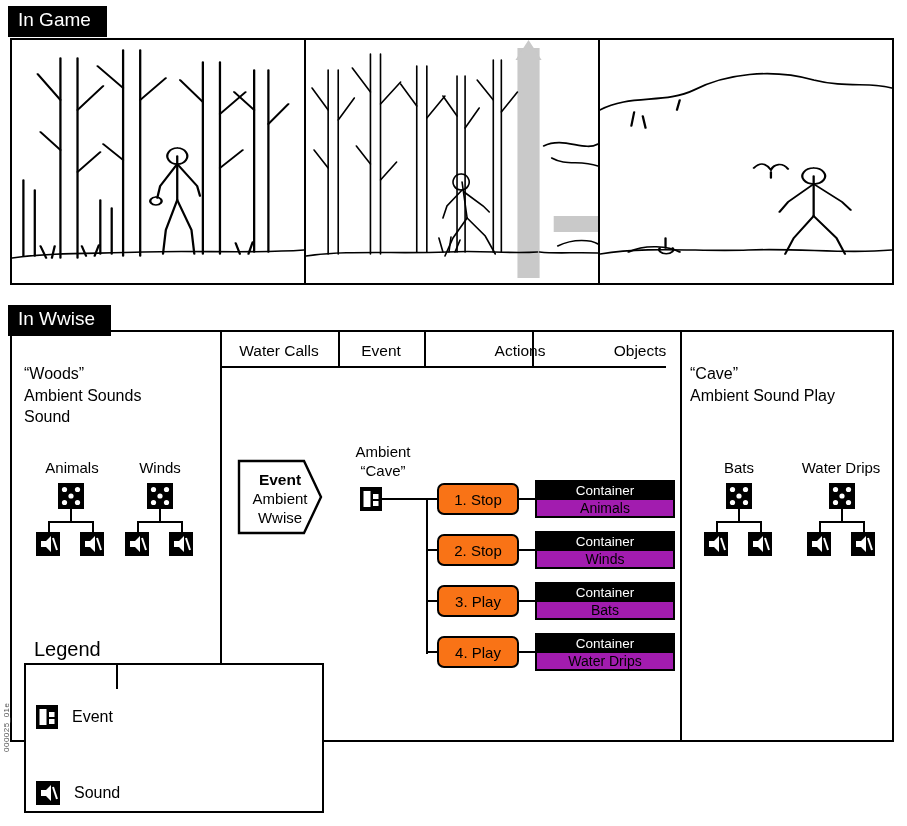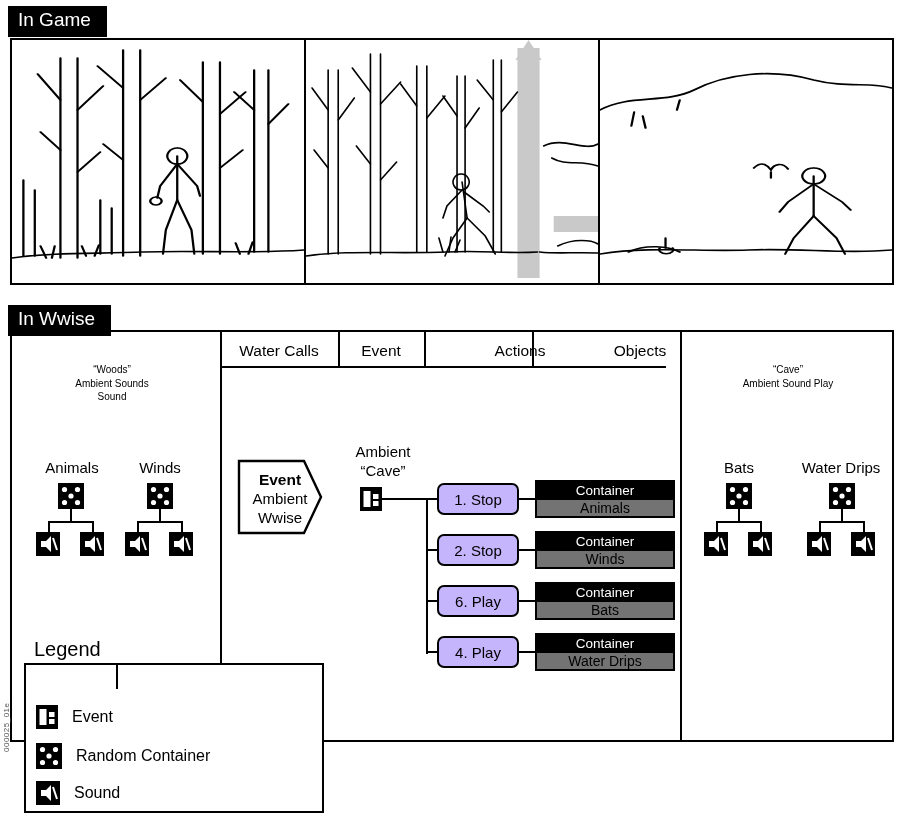--- a/index.html
+++ b/index.html
@@ -84,22 +84,22 @@
   }
   .head-tick {
     position: absolute;
     border-left: 2px solid #000;
     width: 0;
   }
 
   
   .side-title {
     position: absolute;
-    text-align: center;
-    font-size: 10px;
+    text-align: left;
+    font-size: 16px;
     line-height: 1.35;
   }
   .grp-label {
     position: absolute;
     font-size: 15px;
     text-align: center;
   }
 
   
   .icon { display: inline-block; }
@@ -128,34 +128,34 @@
     line-height: 1.25;
   }
   #event-shape .evtxt b { font-size: 15.5px; }
 
   
   .action-box {
     position: absolute;
     width: 82px; height: 32px;
     border: 2px solid #000;
     border-radius: 7px;
-    background: #c4b5fd;
+    background: #f97316;
     display: flex;
     align-items: center;
     justify-content: center;
     font-size: 15px;
     box-sizing: border-box;
   }
 
   
   .object-box {
     position: absolute;
     width: 140px; height: 38px;
     border: 2px solid #000;
-    background: #737373;
+    background: #a21caf;
     box-sizing: border-box;
   }
   .object-box .obj-head {
     background: #000;
     color: #fff;
     font-size: 13.5px;
     text-align: center;
     height: 18px;
     line-height: 18px;
   }
@@ -454,21 +454,21 @@
 
   <div class="ln ln-h" style="left:382px; top:498px; width:46px;"></div>
   <div class="ln ln-v" style="left:426px; top:498px; height:156px;"></div>
   <div class="ln ln-h" style="left:426px; top:498px; width:14px;"></div>
   <div class="ln ln-h" style="left:426px; top:549px; width:14px;"></div>
   <div class="ln ln-h" style="left:426px; top:600px; width:14px;"></div>
   <div class="ln ln-h" style="left:426px; top:651px; width:14px;"></div>
 
   <div class="action-box" style="left:437px; top:483px;">1. Stop</div>
   <div class="action-box" style="left:437px; top:534px;">2. Stop</div>
-  <div class="action-box" style="left:437px; top:585px;">6. Play</div>
+  <div class="action-box" style="left:437px; top:585px;">3. Play</div>
   <div class="action-box" style="left:437px; top:636px;">4. Play</div>
 
   <div class="ln ln-h" style="left:519px; top:498px; width:18px;"></div>
   <div class="ln ln-h" style="left:519px; top:549px; width:18px;"></div>
   <div class="ln ln-h" style="left:519px; top:600px; width:18px;"></div>
   <div class="ln ln-h" style="left:519px; top:651px; width:18px;"></div>
 
   <div class="object-box" style="left:535px; top:480px;">
     <div class="obj-head">Container</div>
     <div class="obj-name">Animals</div>
@@ -573,33 +573,20 @@
       <svg viewBox="0 0 22 24" width="22" height="24">
           <rect x="0" y="0" width="22" height="24" fill="#000"></rect>
         <rect x="3.5" y="4" width="7" height="16" fill="#fff"></rect>
         <rect x="13" y="7" width="5.5" height="5" fill="#fff"></rect>
         <rect x="13" y="14" width="5.5" height="5" fill="#fff"></rect>
       </svg>
     </span>
     <span>Event</span>
   </div>
 
-  <div class="legend-row" style="top:743px;">
-    <span class="icon icon-rc">
-      <svg viewBox="0 0 26 26" width="26" height="26">
-          <rect x="0" y="0" width="26" height="26" fill="#000"></rect>
-        <circle cx="6.5" cy="6.5" r="2.6" fill="#fff"></circle>
-          <circle cx="19.5" cy="6.5" r="2.6" fill="#fff"></circle>
-        <circle cx="13" cy="13" r="2.6" fill="#fff"></circle>
-        <circle cx="6.5" cy="19.5" r="2.6" fill="#fff"></circle>
-          <circle cx="19.5" cy="19.5" r="2.6" fill="#fff"></circle>
-      </svg>
-    </span>
-    <span>Random Container</span>
-  </div>
 
   <div class="legend-row" style="top:781px;">
     <span class="icon icon-snd">
       <svg viewBox="0 0 24 24" width="24" height="24">
           <rect x="0" y="0" width="24" height="24" fill="#000"></rect>
         <path d="M5 9 L10 9 L15 4 L15 20 L10 15 L5 15 Z" fill="#fff"></path>
         <path d="M17 6 L21 18" stroke="#fff" stroke-width="2" fill="none"></path>
       </svg>
     </span>
     <span>Sound</span>

